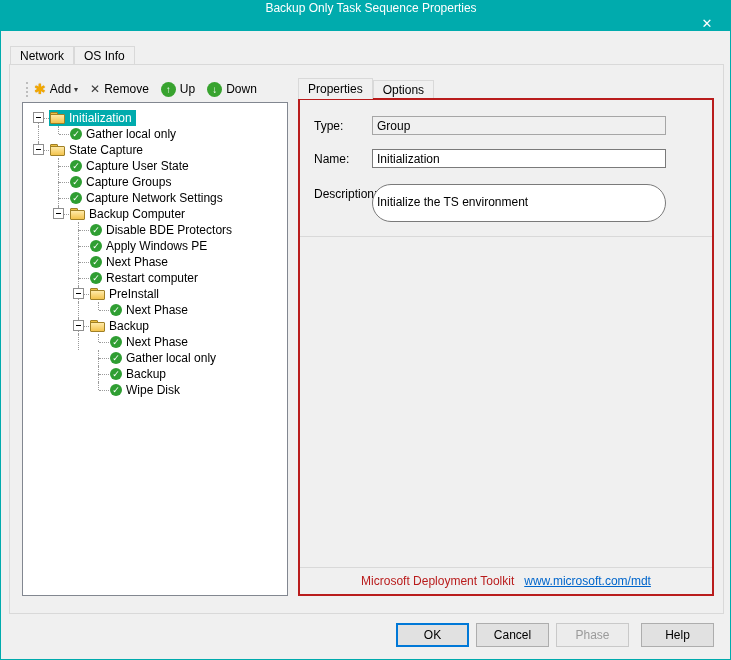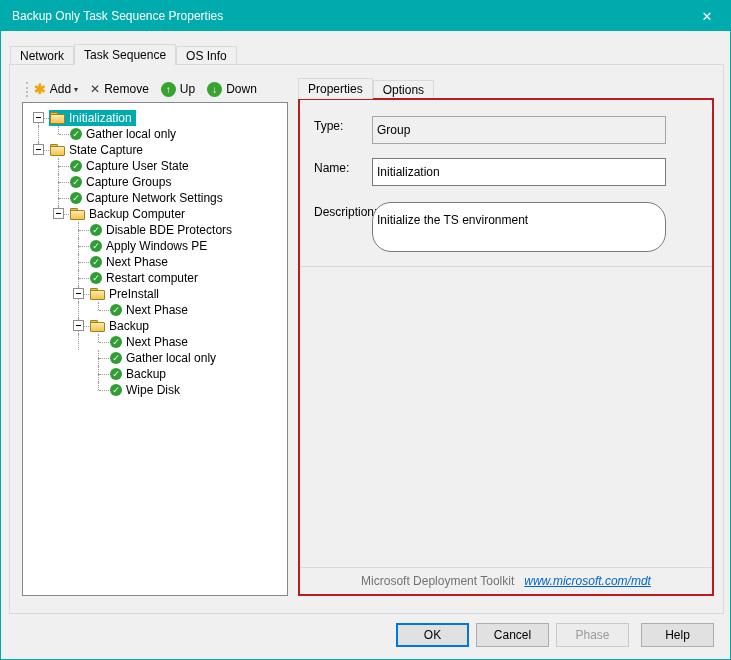--- a/index.html
+++ b/index.html
@@ -1,21 +1,21 @@
 <!DOCTYPE html>
 <html style="--accent: #00abad; --link: #0066cc; --focus: #0078d7;"><head>
 <meta charset="utf-8">
 <style>
   html,body{margin:0;padding:0;background:#fff;}
   .window{position:relative;width:731px;height:660px;box-sizing:border-box;
     border:1px solid var(--accent,#00abad);background:#f0f0f0;overflow:hidden;
     font-family:"Liberation Sans","DejaVu Sans",sans-serif;font-size:12px;color:#000;}
   
   .titlebar{position:absolute;top:0;left:0;right:0;height:30px;background:var(--accent,#00abad);
-    display:flex;align-items:center;color:#fff;}
+    display:flex;align-items:center;color:#fff;flex-direction:column;}
   .titlebar .title{margin-left:11px;font-size:12px;}
   .close{margin-left:auto;width:46px;height:30px;display:flex;align-items:center;justify-content:center;
     font-size:13px;cursor:default;}
   
   .tabstrip{position:absolute;display:flex;align-items:flex-start;z-index:3;}
   .tabstrip.main{top:43px;left:9px;height:21px;}
   .tab{box-sizing:border-box;display:flex;align-items:center;padding:0 9px;height:18px;margin-top:2px;
     background:#f0f0f0;border:1px solid #d9d9d9;border-bottom:none;white-space:nowrap;cursor:default;}
   .tab.active{height:21px;margin-top:0;background:#f0f0f0;position:relative;z-index:4;}
   
@@ -56,29 +56,29 @@
     line-height:12px;text-align:center;flex:0 0 auto;font-weight:bold;}
   
   .rightcol{position:absolute;left:288px;right:9px;top:13px;bottom:17px;}
   .tabstrip.inner{top:0;left:0;height:21px;text-align:right;}
   .proppage{position:absolute;top:20px;left:0;right:0;bottom:0;border:2px solid #b91c1c;background:#f0f0f0;
     box-sizing:border-box;}
   .frm{padding-top:16px;}
   .frow{display:flex;margin:0 0 14px 14px;}
   .frow.gap2{margin-bottom:16px;}
   .frow label{width:58px;padding-top:3px;flex:0 0 auto;}
-  .txt{box-sizing:border-box;width:294px;height:28px;border:1px solid #7a7a7a;background:#fff;
+  .txt{box-sizing:border-box;width:294px;height:19px;border:1px solid #7a7a7a;background:#fff;
     font-family:"Liberation Sans","DejaVu Sans",sans-serif;font-size:12px;padding:1px 4px;color:#000;}
   .txt.ro{background:#f0f0f0;border-color:#a6a6a6;}
-  textarea.txt{height:50px;resize:none;padding:10px 4px;overflow:hidden;border-radius:19px;}
+  textarea.txt{height:38px;resize:none;padding:10px 4px;overflow:hidden;border-radius:19px;}
   .fsep{border-top:1px solid #d9d9d9;margin-top:8px;}
   .pfooter{position:absolute;left:0;right:0;bottom:0;height:26px;border-top:1px solid #d9d9d9;
     display:flex;align-items:center;justify-content:center;gap:10px;}
-  .pfooter .ftext{color:#737373;text-align:center;}
-  .pfooter a{color:var(--link,#0066cc);text-decoration:underline;cursor:pointer;font-style:italic;}
+  .pfooter .ftext{color:#b91c1c;text-align:center;}
+  .pfooter a{color:var(--link,#0066cc);text-decoration:underline;cursor:pointer;}
   
   .btnrow{position:absolute;right:16px;top:622px;display:flex;}
   .btn{box-sizing:border-box;width:73px;height:24px;margin-left:7px;background:#e1e1e1;
     border:1px solid #adadad;font-family:"Liberation Sans","DejaVu Sans",sans-serif;font-size:12px;
     color:#000;padding:0;cursor:default;}
   .btn.first{margin-left:8px;}
   .btn.focused{border:1px solid var(--focus,#0078d7);box-shadow:inset 0 0 0 1px var(--focus,#0078d7);}
   .btn.disabled{background:#ececec;border-color:#c9c9c9;color:#9b9b9b;}
   .btn.help{margin-left:12px;}
 </style>
@@ -87,21 +87,20 @@
 
 <div class="window">
 
   <div class="titlebar">
     <span class="title">Backup Only Task Sequence Properties</span>
     <span class="close">✕</span>
   </div>
 
   <div class="tabstrip main">
     <div class="tab">Network</div>
-    <div class="tab active">Task Sequence</div>
     <div class="tab">OS Info</div>
   </div>
 
   <div class="page">
 
     <div class="leftcol">
       <div class="toolbar">
         <span class="grip"></span>
         <span class="tbtn">
           <span class="ico-add">✱</span>

